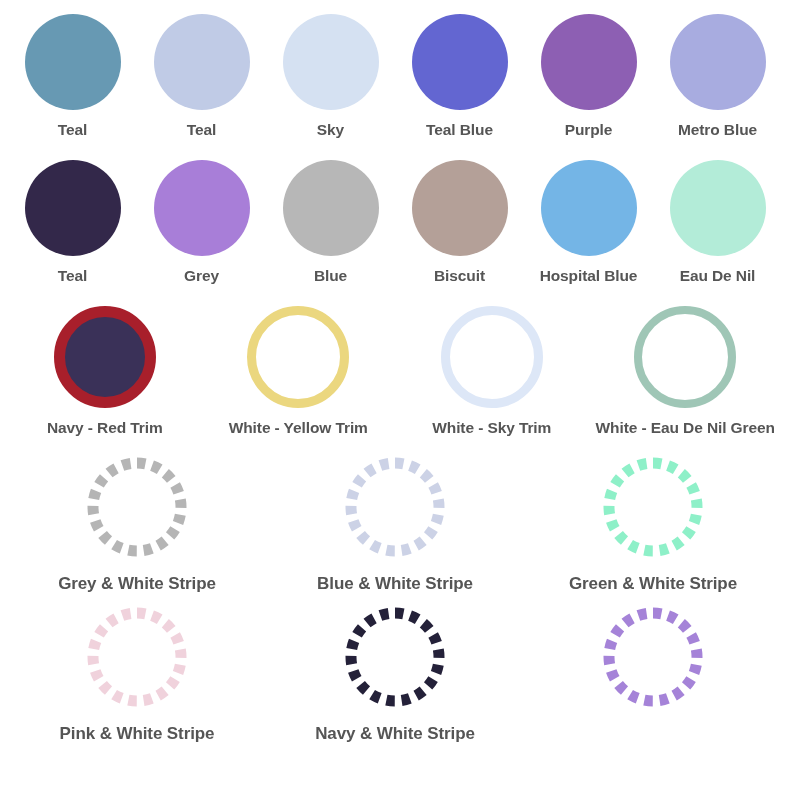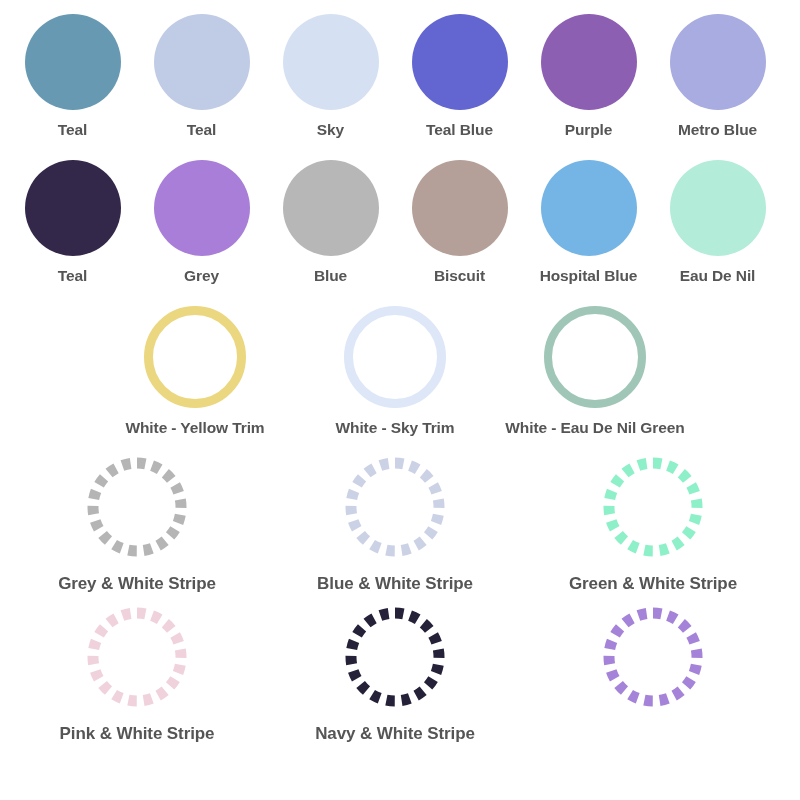--- a/index.html
+++ b/index.html
@@ -133,20 +133,24 @@
         <div class="swatch-mark mark-solid" style="background: rgb(116, 181, 230);"></div>
         <div class="swatch-label">Hospital Blue</div>
       </div>
       <div class="swatch-cell">
         <div class="swatch-mark mark-solid" style="background: rgb(179, 236, 216);"></div>
         <div class="swatch-label">Eau De Nil</div>
       </div>
     </div>
     <div class="swatch-row row-4">
       <div class="swatch-cell">
+        <div class="swatch-mark mark-trim" style="background: rgb(58, 49, 88); border-color: rgb(168, 31, 43); border-width: 11px;"></div>
+        <div class="swatch-label">Navy - Red Trim</div>
+      </div>
+      <div class="swatch-cell">
         <div class="swatch-mark mark-trim" style="background: rgb(255, 255, 255); border-color: rgb(235, 215, 127); border-width: 9px;"></div>
         <div class="swatch-label">White - Yellow Trim</div>
       </div>
       <div class="swatch-cell">
         <div class="swatch-mark mark-trim" style="background: rgb(255, 255, 255); border-color: rgb(221, 231, 247); border-width: 9px;"></div>
         <div class="swatch-label">White - Sky Trim</div>
       </div>
       <div class="swatch-cell">
         <div class="swatch-mark mark-trim" style="background: rgb(255, 255, 255); border-color: rgb(159, 198, 182); border-width: 8px;"></div>
         <div class="swatch-label">White - Eau De Nil Green</div>

